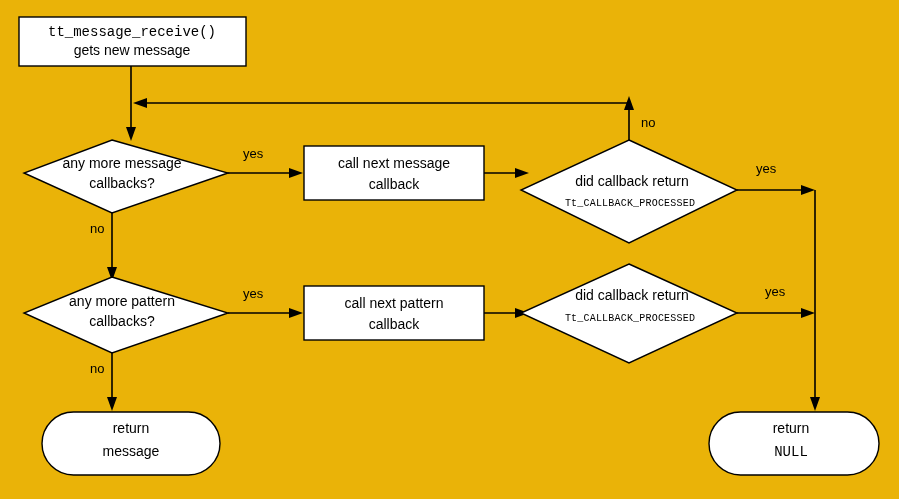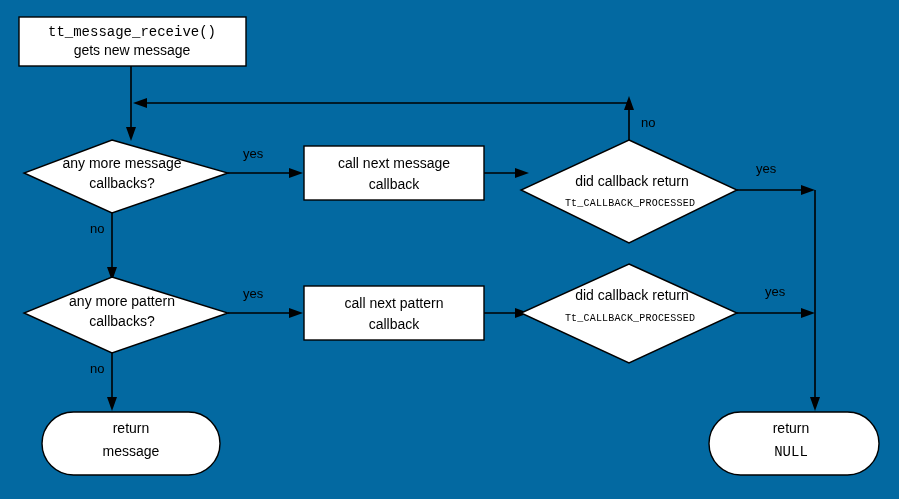--- a/index.html
+++ b/index.html
@@ -4,21 +4,21 @@
 <style>
   html, body {
     margin: 0;
     padding: 0;
     background: #ffffff;
   }
   #flow-root {
     position: relative;
     width: 899px;
     height: 499px;
-    background: #0369a1;
+    background: #eab308;
     overflow: hidden;
     font-family: "Liberation Sans", sans-serif;
   }
   svg#flow-svg {
     display: block;
     width: 899px;
     height: 499px;
   }
   .shape-stroke {
     fill: #ffffff;

